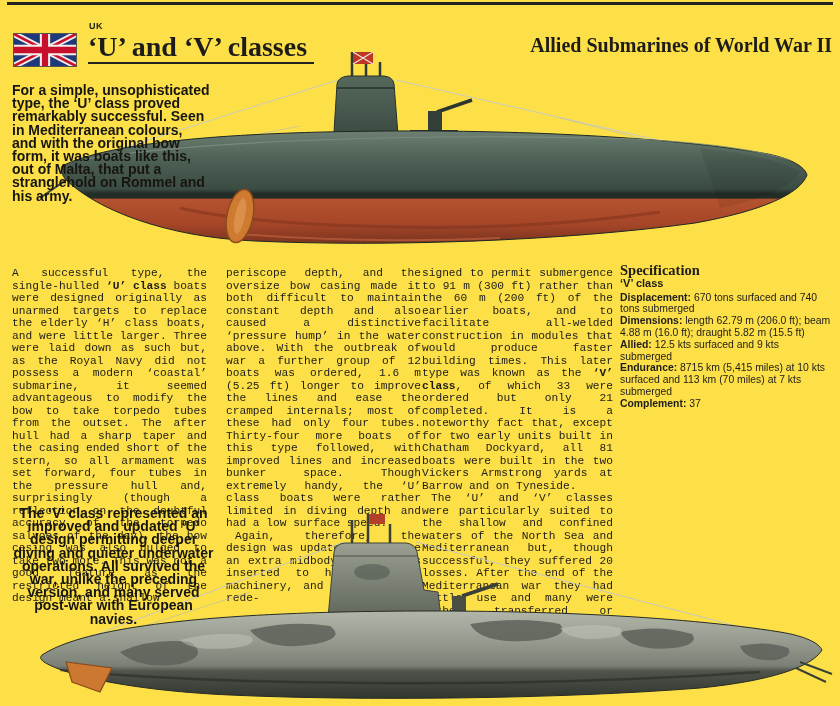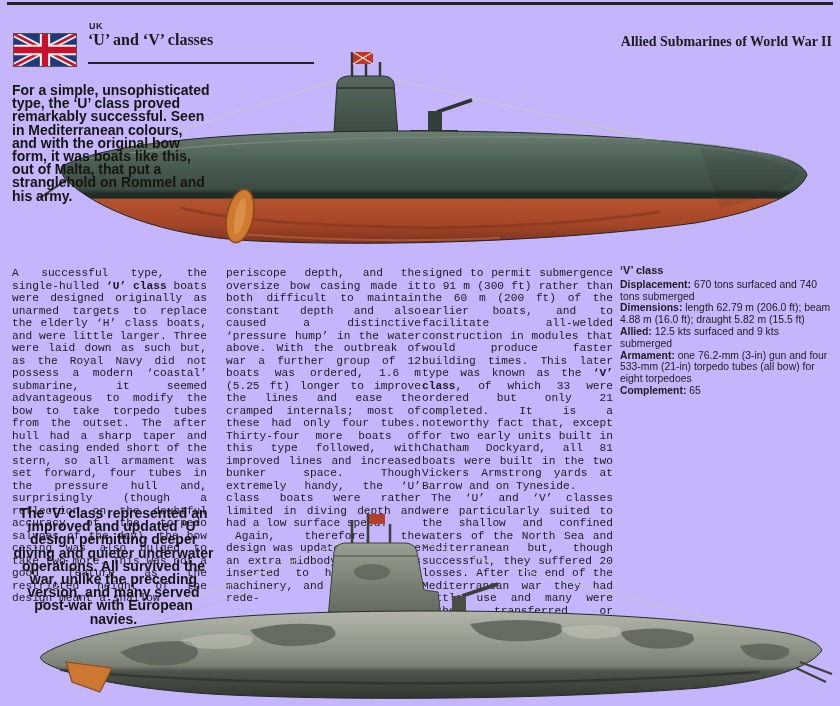--- a/index.html
+++ b/index.html
@@ -1,26 +1,26 @@
 <!DOCTYPE html>
 <html><head>
 <meta charset="utf-8">
 <style>
   * { margin:0; padding:0; box-sizing:border-box; }
   html,body { background:#b7b4ac; }
-  .page { position:relative; width:840px; height:706px; margin:0 auto; background:#c4b5fd;
+  .page { position:relative; width:840px; height:706px; margin:0 auto; background:#fde047;
           overflow:hidden; font-family:"Liberation Serif", serif; color:#1d1c1a; }
   .top-rule { position:absolute; left:7px; top:2px; width:826px; height:3px; background:#22221f; }
   .flag { position:absolute; left:14px; top:34px; width:62px; height:32px; outline:1px solid #55534d; }
   .flag svg { display:block; width:100%; height:100%; }
   .uk-label { position:absolute; left:89px; top:21px; font-family:"Liberation Sans",sans-serif;
               font-size:9px; font-weight:bold; letter-spacing:.6px; }
-  .page-title { position:absolute; left:88px; top:31px; font-size:16px; font-weight:bold; }
+  .page-title { position:absolute; left:88px; top:31px; font-size:28px; font-weight:bold; }
   .title-rule { position:absolute; left:88px; top:62px; width:226px; height:2px; background:#22221f; }
-  .right-title { position:absolute; right:8px; top:34px; font-size:14px; font-weight:bold; }
+  .right-title { position:absolute; right:8px; top:34px; font-size:20px; font-weight:bold; }
   .caption { position:absolute; z-index:3; font-family:"Liberation Sans",sans-serif; 
              font-weight:bold; font-size:14px; line-height:13.2px; color:#16150f; }
   .cap-top { left:12px; top:84px; width:198px; }
   .cap-bottom { left:12px; top:507px; width:203px;text-align:center; }
   .illus { position:absolute; left:0; z-index:1; }
   .illus-top { top:48px; }
   .illus-bottom { top:512px; }
   .illus svg { display:block; }
   .col { position:absolute; top:267px; font-size:11.2px; line-height:12.5px; text-align:justify; }
   .col p { margin:0;font-family:Liberation Mono, monospace; }
@@ -118,26 +118,27 @@
     <p>periscope depth, and the oversize bow casing made it both difficult to maintain constant depth and also caused a distinctive ‘pressure hump’ in the water above. With the outbreak of war a further group of 12 boats was ordered, 1.6 m (5.25 ft) longer to improve the lines and ease the cramped internals; most of these had only four tubes. Thirty-four more boats of this type followed, with improved lines and increased bunker space. Though extremely handy, the ‘U’ class boats were rather limited in diving depth and had a low surface speed.</p>
     <p>Again, therefore, the design was updated. This time an extra midbody section was inserted to house uprated machinery, and the hull was rede-</p>
   </div>
 
   <div class="col col3">
     <p><span>signed to permit submergence to 91 m (300 ft) rather than the 60 m (200 ft) of the earlier boats, and to facilitate all-welded construction in modules that would produce faster building times. This later type was known as the </span><b>‘V’ class</b><span>, of which 33 were ordered but only 21 completed. It is a noteworthy fact that, except for two early units built in Chatham Dockyard, all 81 boats were built in the two Vickers Armstrong yards at Barrow and on Tyneside.</span></p>
     <p>The ‘U’ and ‘V’ classes were particularly suited to the shallow and confined waters of the North Sea and Mediterranean but, though successful, they suffered 20 losses. After the end of the Mediterranean war they had little use and many were either transferred or reverted to a training role.</p>
   </div>
 
   <div class="spec">
+    <h3 class="spec-heading">Specification</h3>
     <h4 class="spec-subheading">‘V’ class</h4>
     <p><b>Displacement:</b><span> 670 tons surfaced and 740 tons submerged</span></p>
     <p><b>Dimensions:</b><span> length 62.79 m (206.0 ft); beam 4.88 m (16.0 ft); draught 5.82 m (15.5 ft)</span></p>
     <p><b>Allied:</b><span> 12.5 kts surfaced and 9 kts submerged</span></p>
-    <p><b>Armament:</b><span> one 76.2-mm (3-in) gun and four 533-mm (21-in) torpedo tubes (all bow) for eight torpedoes</span></p>
-    <p><b>Complement:</b><span> 65</span></p>
+    <p><b>Endurance:</b><span> 8715 km (5,415 miles) at 10 kts surfaced and 113 km (70 miles) at 7 kts submerged</span></p>
+    <p><b>Complement:</b><span> 37</span></p>
   </div>
 
   <p class="caption cap-bottom">The ‘V’ class represented an improved and updated ‘U’ design permitting deeper diving and quieter underwater operations. All survived the war, unlike the preceding version, and many served post-war with European navies.</p>
 
   <div class="illus illus-bottom">
     <svg width="840" height="194" viewBox="0 0 840 194" role="img" aria-label="V-class submarine in grey camouflage">
       <defs>
         <linearGradient id="hullV" x1="0" y1="98" x2="0" y2="188" gradientUnits="userSpaceOnUse">
           <stop offset="0" stop-color="#b3b7ab"></stop>
           <stop offset="0.35" stop-color="#959b8e"></stop>

